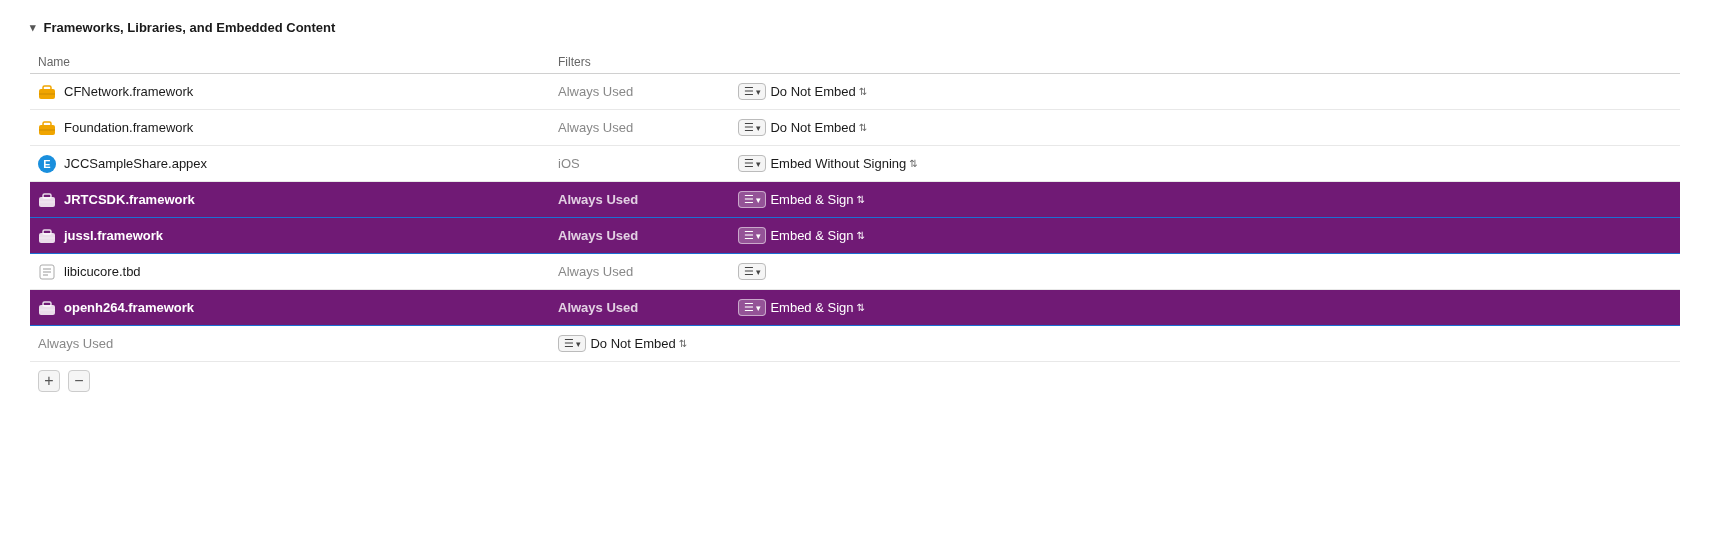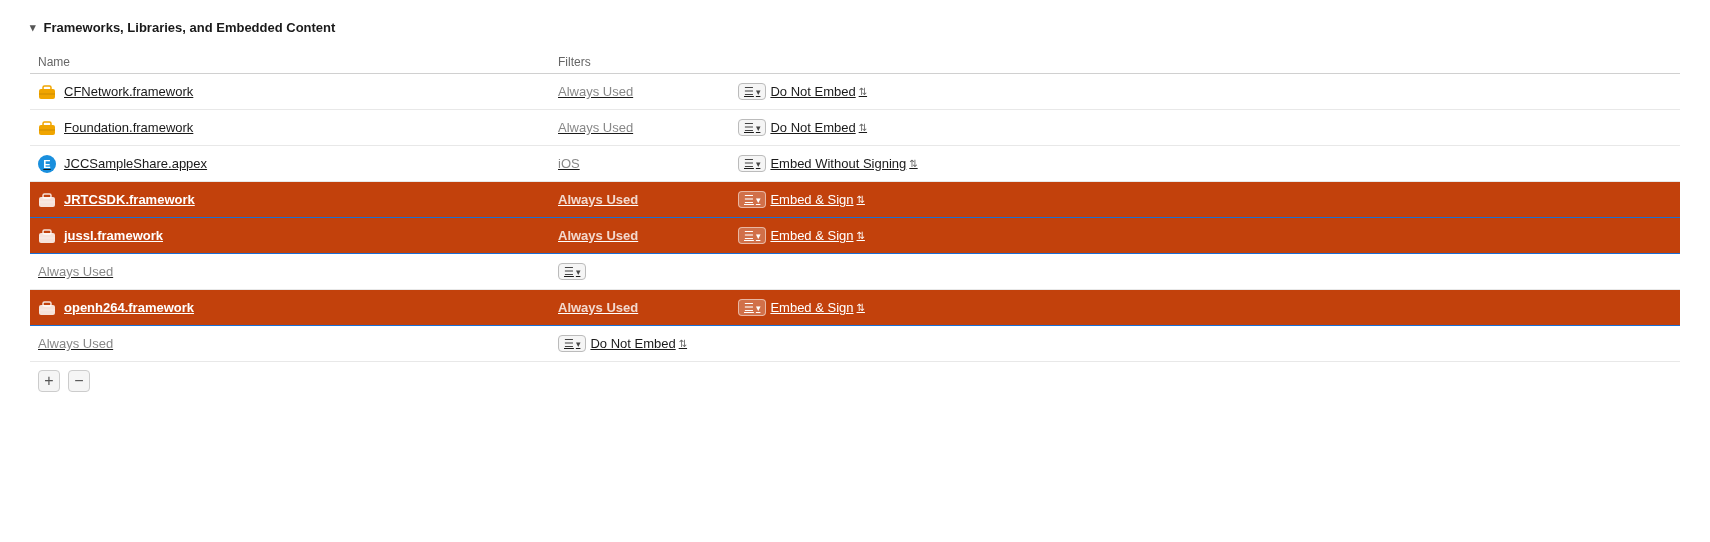--- a/index.html
+++ b/index.html
@@ -40,25 +40,24 @@
       margin-bottom: 0;
     }
 
     .table-row {
       display: grid;
       grid-template-columns: 520px 180px 280px;
       padding: 6px 8px;
       border-bottom: 1px solid #e8e8e8;
       align-items: center;
       min-height: 36px;
-      text-decoration: underline;
     }
 
     .table-row.selected {
-      background-color: #c2410c;
+      background-color: #701a75;
       color: #ffffff;
       border-bottom: 1px solid #1a6fd4;
     }
 
     .name-cell {
       display: flex;
       align-items: center;
       gap: 8px;
       font-size: 13px;
     }
@@ -320,20 +319,31 @@
         <span style="font-size:9px;">▾</span>
       </div>
       <span class="embed-value">
         Embed &amp; Sign
         <span class="sort-arrows">⇅</span>
       </span>
 
     </div>
   </div>
       <div class="table-row">
+    <div class="name-cell">
+      <div class="framework-icon">
+      <svg width="16" height="16" viewBox="0 0 16 16">
+        <rect x="1" y="1" width="14" height="14" rx="2" fill="none" stroke="#aaa" stroke-width="1"></rect>
+        <line x1="4" y1="5" x2="12" y2="5" stroke="#aaa" stroke-width="1.2"></line>
+        <line x1="4" y1="8" x2="12" y2="8" stroke="#aaa" stroke-width="1.2"></line>
+        <line x1="4" y1="11" x2="9" y2="11" stroke="#aaa" stroke-width="1.2"></line>
+      </svg>
+    </div>
+      <span class="name-text">libicucore.tbd</span>
+    </div>
     <div class="filters-cell always-used-text">Always Used</div>
     <div class="embed-cell">
 
       <div class="filter-btn">
         <span class="filter-icon">☰</span>
         <span style="font-size:9px;">▾</span>
       </div>
 
     </div>
   </div>

